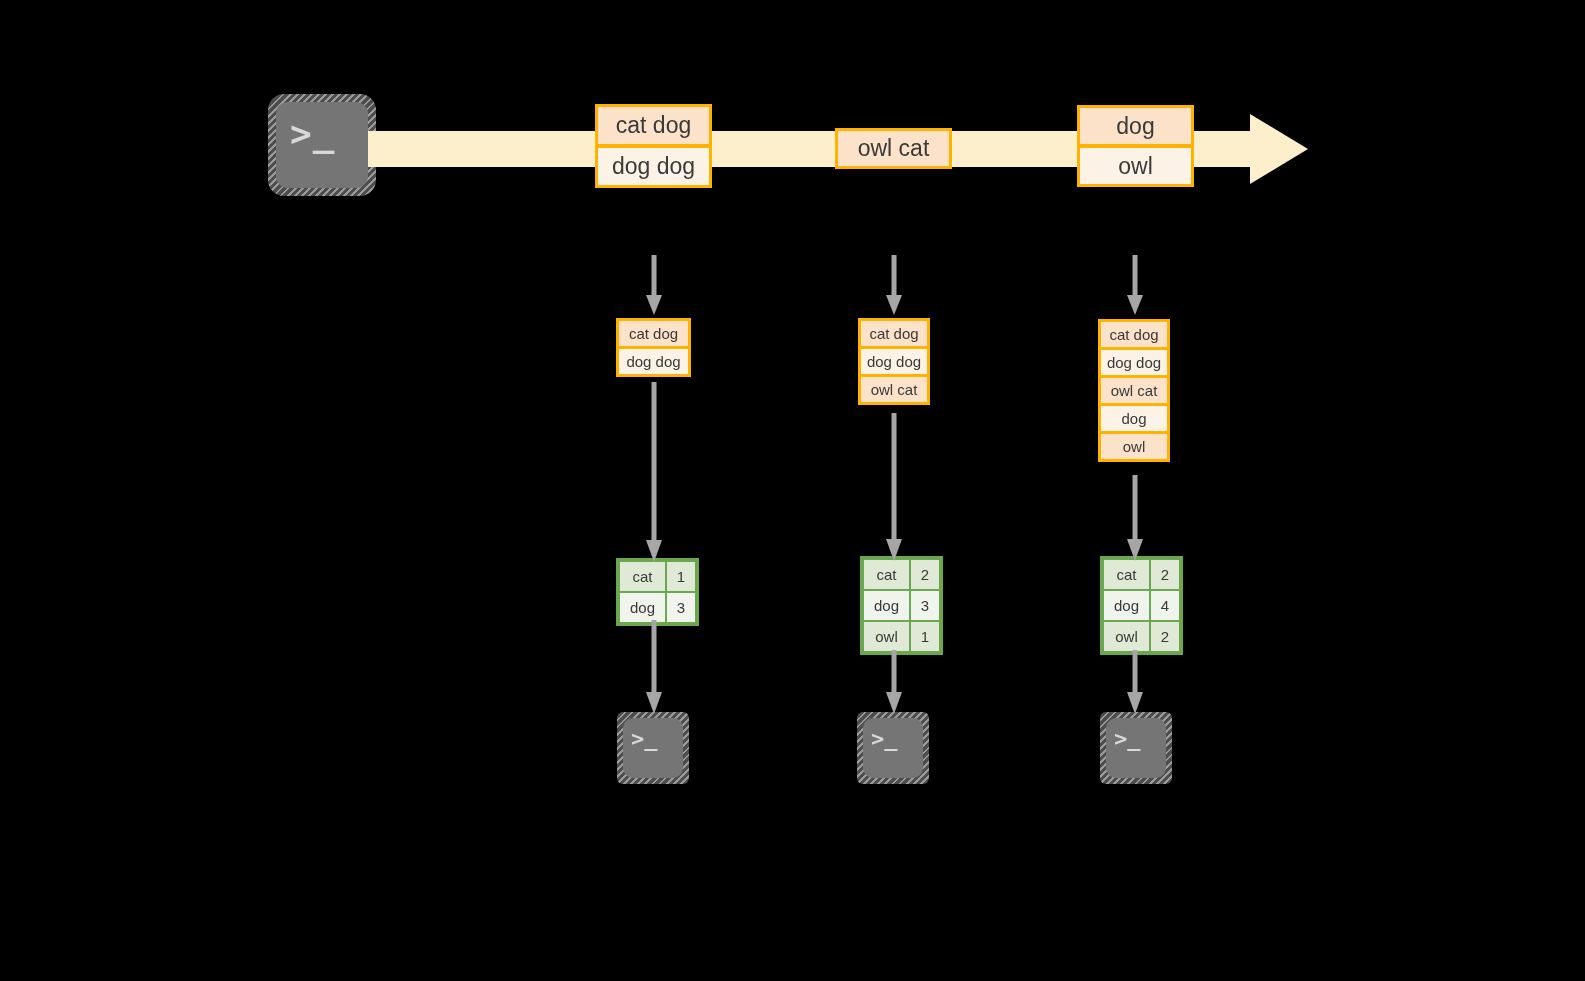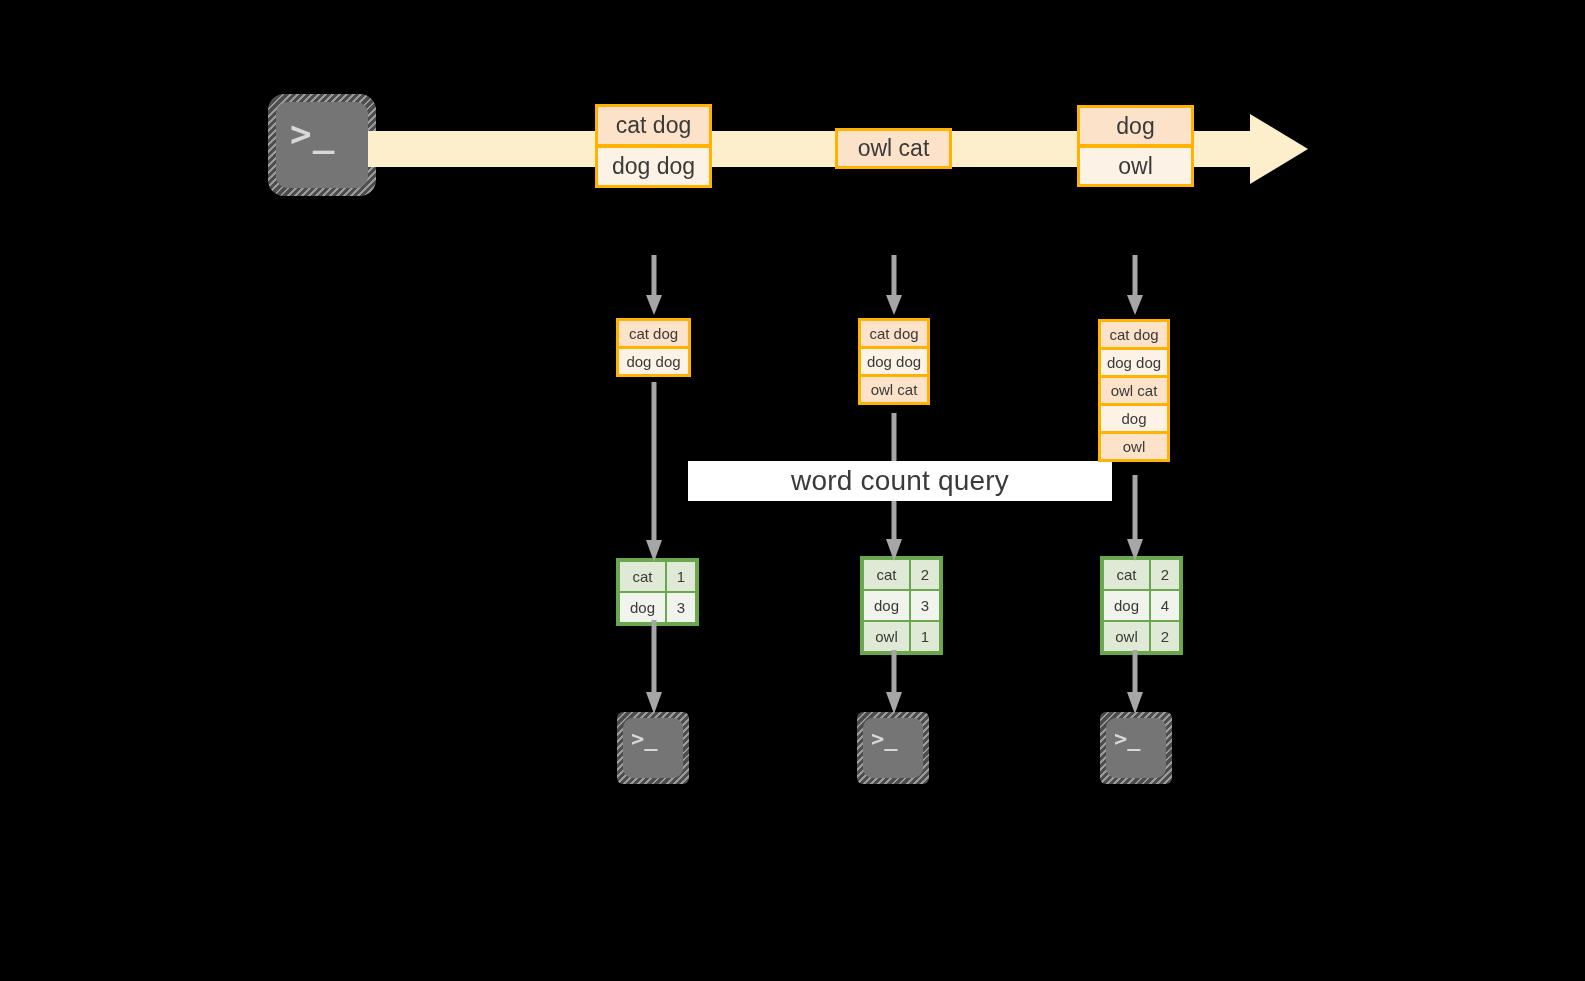--- a/index.html
+++ b/index.html
@@ -230,23 +230,20 @@
   </div>
 
   <div style="position:absolute; left:1098px; top:319px; z-index:8;">
     <div class="evt evt-stack dark" style="position:relative; left:0; top:0;  width:72px; height:31px;">cat dog</div>
     <div class="evt evt-stack light" style="position:relative; left:0; top:-3px; width:72px; height:31px;">dog dog</div>
     <div class="evt evt-stack dark" style="position:relative; left:0; top:-6px; width:72px; height:31px;">owl cat</div>
     <div class="evt evt-stack light" style="position:relative; left:0; top:-9px; width:72px; height:31px;">dog</div>
     <div class="evt evt-stack dark" style="position:relative; left:0; top:-12px; width:72px; height:31px;">owl</div>
   </div>
 
-  <div id="wc-query-banner">
-    <div class="label">word count query</div>
-  </div>
 
   <div class="wc-table" id="wc-table-1">
     <div class="wc-row dark">
       <div class="wc-cell word">cat</div>
       <div class="wc-cell count">1</div>
     </div>
     <div class="wc-row light">
       <div class="wc-cell word">dog</div>
       <div class="wc-cell count">3</div>
     </div>

